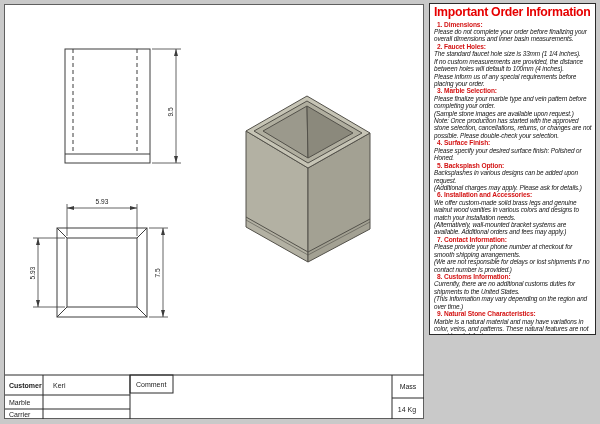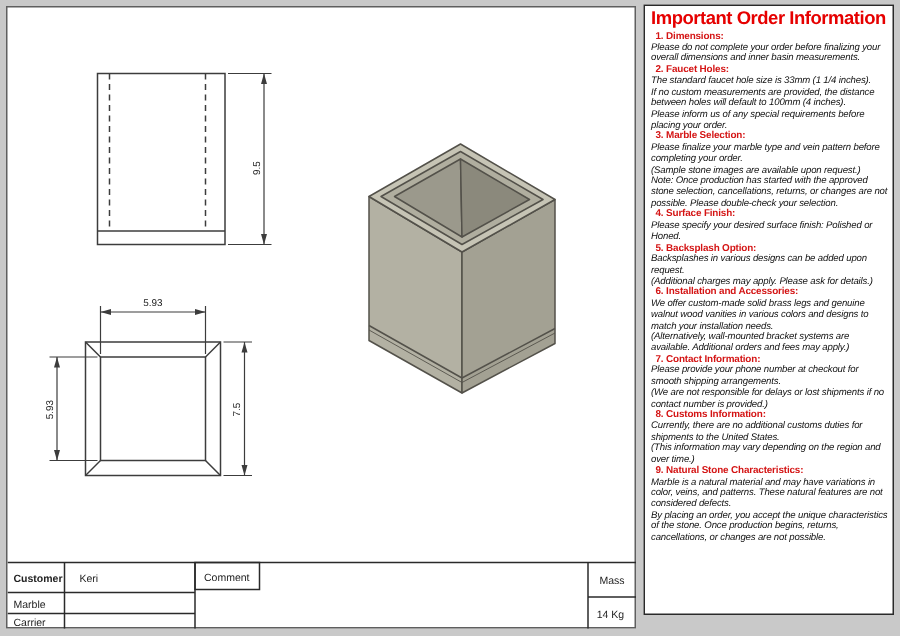--- a/index.html
+++ b/index.html
@@ -7,21 +7,21 @@
     width:600px;height:424px;position:relative;overflow:hidden;
     background:#c9c9c9;
     font-family:"Liberation Sans", sans-serif;
   }
   .sheet{
     position:absolute;left:4px;top:4px;width:420px;height:415px;
     background:#ffffff;border:1px solid #5f5f5f;box-sizing:border-box;
   }
   .sheet svg{position:absolute;left:0;top:0;}
   .info-panel{
-    position:absolute;left:429px;top:3px;width:167px;height:407px;
+    position:absolute;left:429px;top:3px;width:167px;height:332px;
     background:#ffffff;border:1px solid #2a2a2a;box-sizing:border-box;
     padding:2px 3px 2px 4px;overflow:hidden;
   }
   .info-title{
     font-weight:bold;font-size:12.3px;line-height:13.5px;letter-spacing:-0.3px;
     margin-bottom:1px;
   }
   .info-header{
     font-size:6.6px;line-height:7.5px;font-weight:bold;padding-left:3px;
     letter-spacing:-0.1px;

